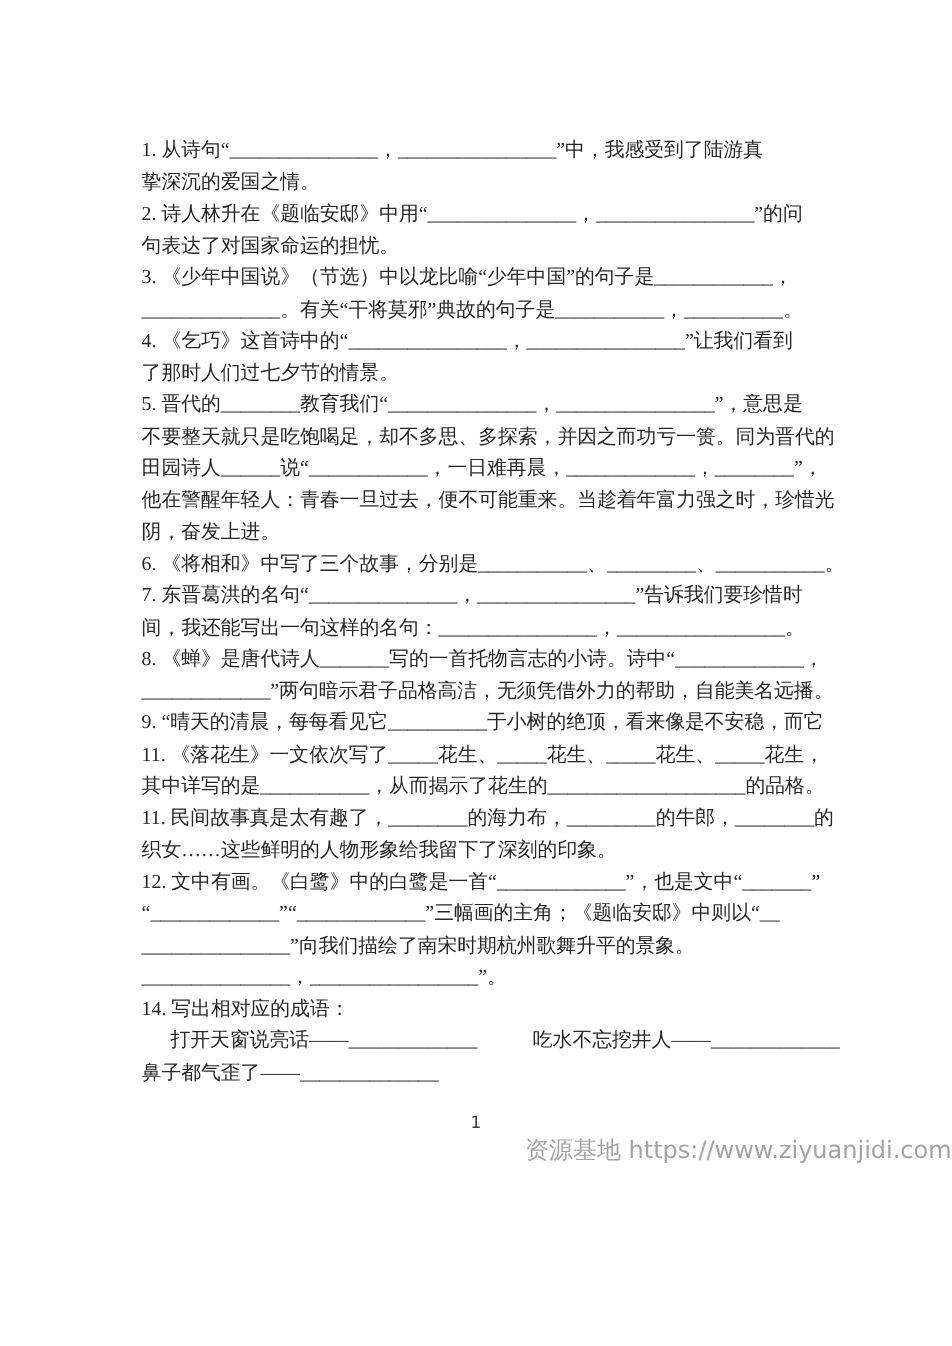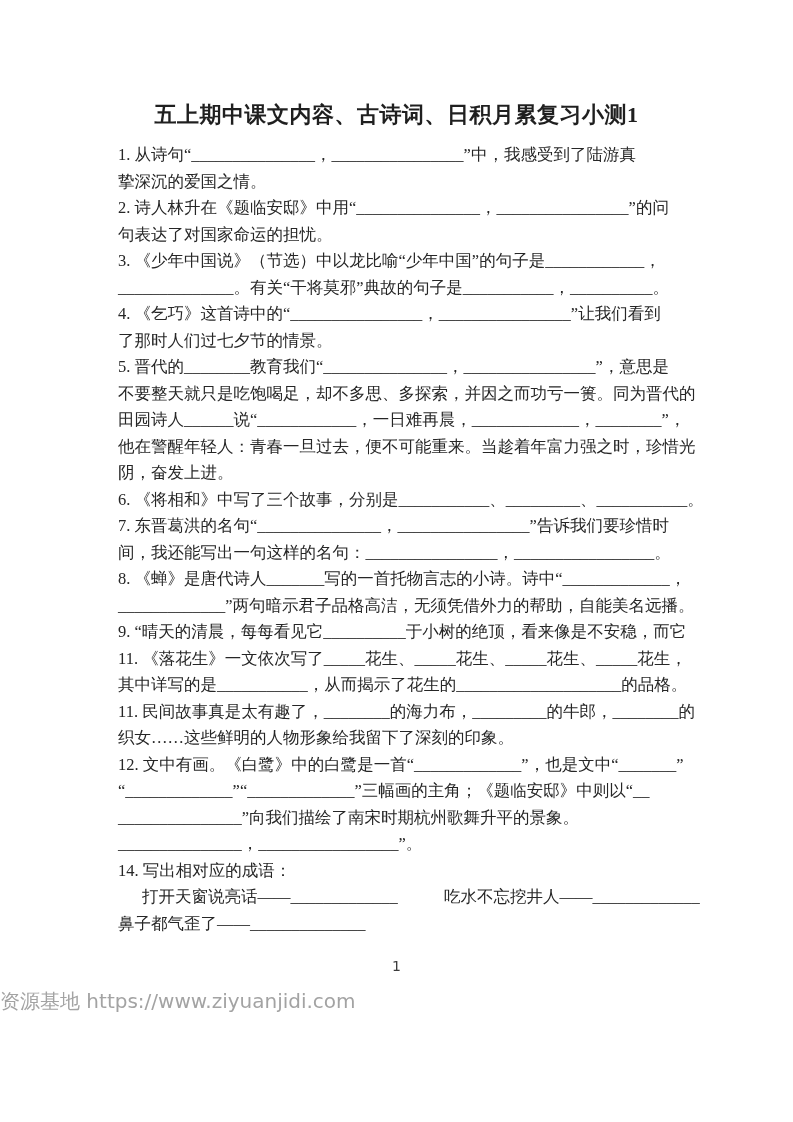--- a/index.html
+++ b/index.html
@@ -40,33 +40,31 @@
   }
   .pagenum {
     margin-top: 20px;
     text-align: center;
     font-family: "DejaVu Sans", "Liberation Sans", sans-serif;
     font-size: 14px;
     line-height: 18px;
     color: #3c3c3c;
   }
   .footer {
-    margin-top: 13px;
-    text-align: left;
+    text-align: right;
     font-family: "DejaVu Sans", "Liberation Sans", sans-serif;
     font-size: 20px;
     line-height: 26px;
     color: #a3a3a3;
   }
 </style>
 </head>
 <body>
 
 <div class="page">
-  <div class="title">五上期中课文内容、古诗词、日积月累复习小测1</div>
   <div class="content" id="lines-container">
       <div class="line">1. 从诗句“_______________，________________”中，我感受到了陆游真</div>
       <div class="line">挚深沉的爱国之情。</div>
       <div class="line">2. 诗人林升在《题临安邸》中用“_______________，________________”的问</div>
       <div class="line">句表达了对国家命运的担忧。</div>
       <div class="line">3. 《少年中国说》（节选）中以龙比喻“少年中国”的句子是____________，</div>
       <div class="line">______________。有关“干将莫邪”典故的句子是___________，__________。</div>
       <div class="line">4. 《乞巧》这首诗中的“________________，________________”让我们看到</div>
       <div class="line">了那时人们过七夕节的情景。</div>
       <div class="line">5. 晋代的________教育我们“_______________，________________”，意思是</div>

